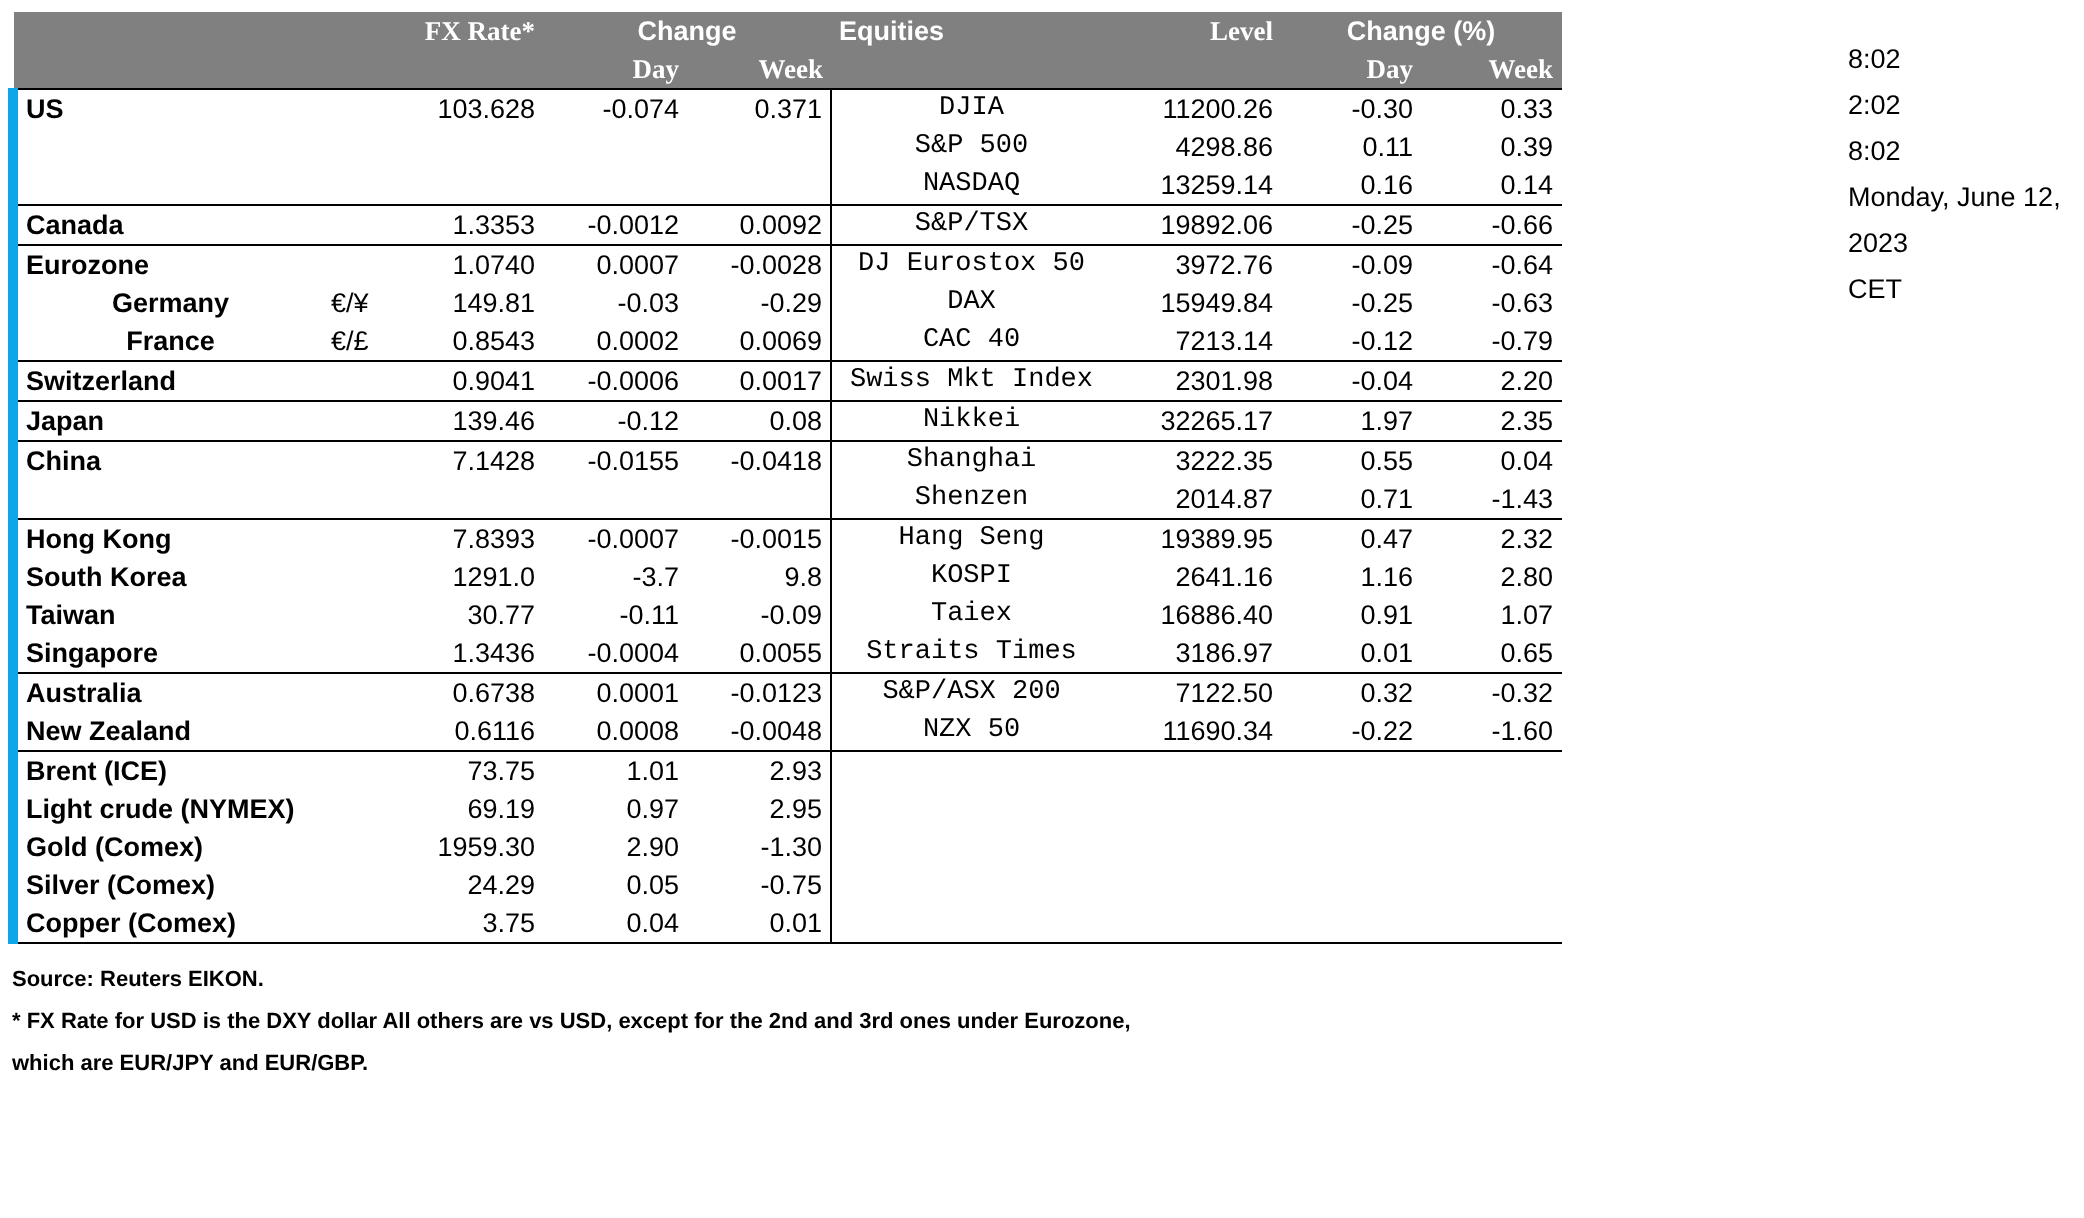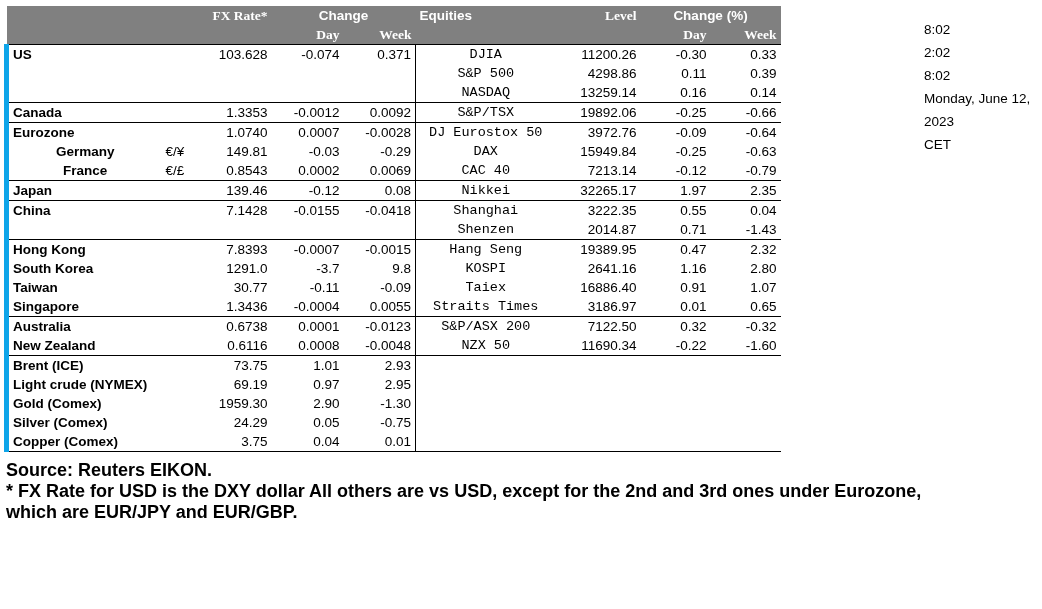--- a/index.html
+++ b/index.html
@@ -55,21 +55,21 @@
   
   tr.grp-top td{border-top:1px solid #000;}
   .fx-left{border-left:5px solid #0ea5e9;}
   .fx-right{border-right:1px solid #000;}
 
   .outer-top td{border-top:1px solid #000;}
   .outer-bottom td{border-bottom:1px solid #000;}
 
   .notes{
     margin:8px 16px 0 6px;
-    font-size:18px;
+    font-size:11px;
     line-height:21px;
     font-weight:bold;
   }
   .clock{
     position:absolute;
     left:924px;
     top:12px;
     font-size:13.5px;
     line-height:23px;
   }
@@ -181,20 +181,31 @@
           <td class="sym">€/£</td>
           <td class="num">0.8543</td>
           <td class="num">0.0002</td>
           <td class="num fx-right">0.0069</td>
           <td class="eq">CAC 40</td>
           <td class="num">7213.14</td>
           <td class="num">-0.12</td>
           <td class="num">-0.79</td>
         </tr>
         <tr class="grp-top">
+          <td class="lbl fx-left">Switzerland</td>
+          <td class="sym"></td>
+          <td class="num">0.9041</td>
+          <td class="num">-0.0006</td>
+          <td class="num fx-right">0.0017</td>
+          <td class="eq">Swiss Mkt Index</td>
+          <td class="num">2301.98</td>
+          <td class="num">-0.04</td>
+          <td class="num">2.20</td>
+        </tr>
+        <tr class="grp-top">
           <td class="lbl fx-left">Japan</td>
           <td class="sym"></td>
           <td class="num">139.46</td>
           <td class="num">-0.12</td>
           <td class="num fx-right">0.08</td>
           <td class="eq">Nikkei</td>
           <td class="num">32265.17</td>
           <td class="num">1.97</td>
           <td class="num">2.35</td>
         </tr>

